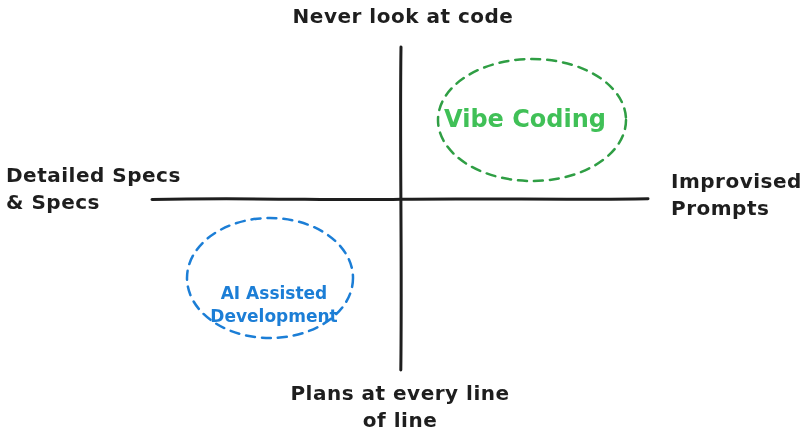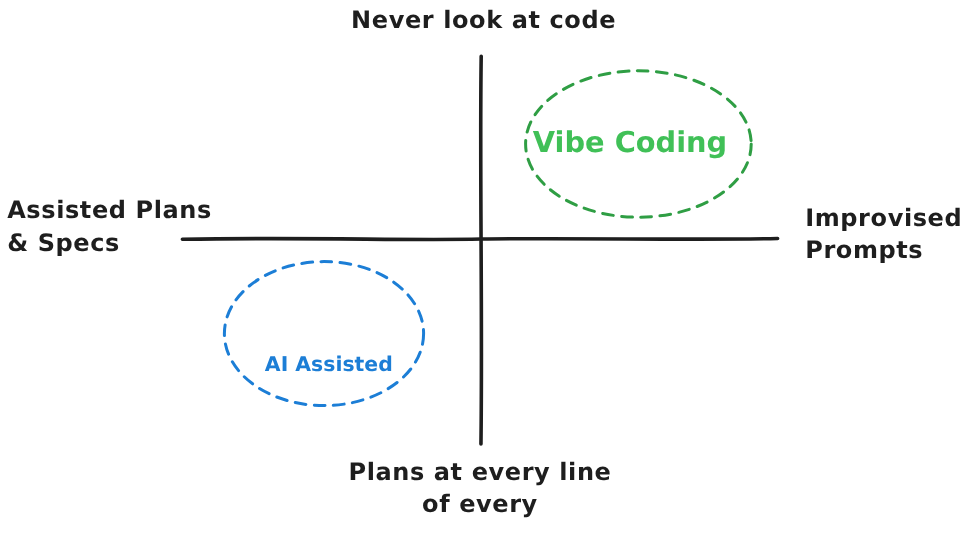--- a/index.html
+++ b/index.html
@@ -70,33 +70,34 @@
     <path d="M401 47 C 399.6 140, 402.2 260, 400.8 370" fill="none" stroke-width="3" stroke-linecap="round" stroke="#1e1e1e"></path>
 
     <ellipse cx="532" cy="120" rx="94" ry="61" fill="none" stroke-width="2.5" stroke-dasharray="9 7" stroke-linecap="round" stroke="#2f9e44"></ellipse>
 
     <ellipse cx="270" cy="278" rx="83" ry="60" fill="none" stroke-width="2.5" stroke-dasharray="9 7" stroke-linecap="round" stroke="#1c7ed6"></ellipse>
   </svg>
 
   <div class="label centered top-label">Never look at code</div>
 
   <div class="label left-label">
-    <div>Assisted Plans</div>
+    <div>Detailed Specs</div>
     <div>&amp; Specs</div>
   </div>
 
   <div class="label right-label">
     <div>Improvised</div>
     <div>Prompts</div>
   </div>
 
   <div class="label centered bottom-label">
     <div>Plans at every line</div>
-    <div>of every</div>
+    <div>of line</div>
   </div>
 
   <div class="ellipse-label vibe-label">Vibe Coding</div>
 
   <div class="ellipse-label ai-label">
     <div>AI Assisted</div>
+    <div>Development</div>
   </div>
 
 </div>
 
 </body></html>

